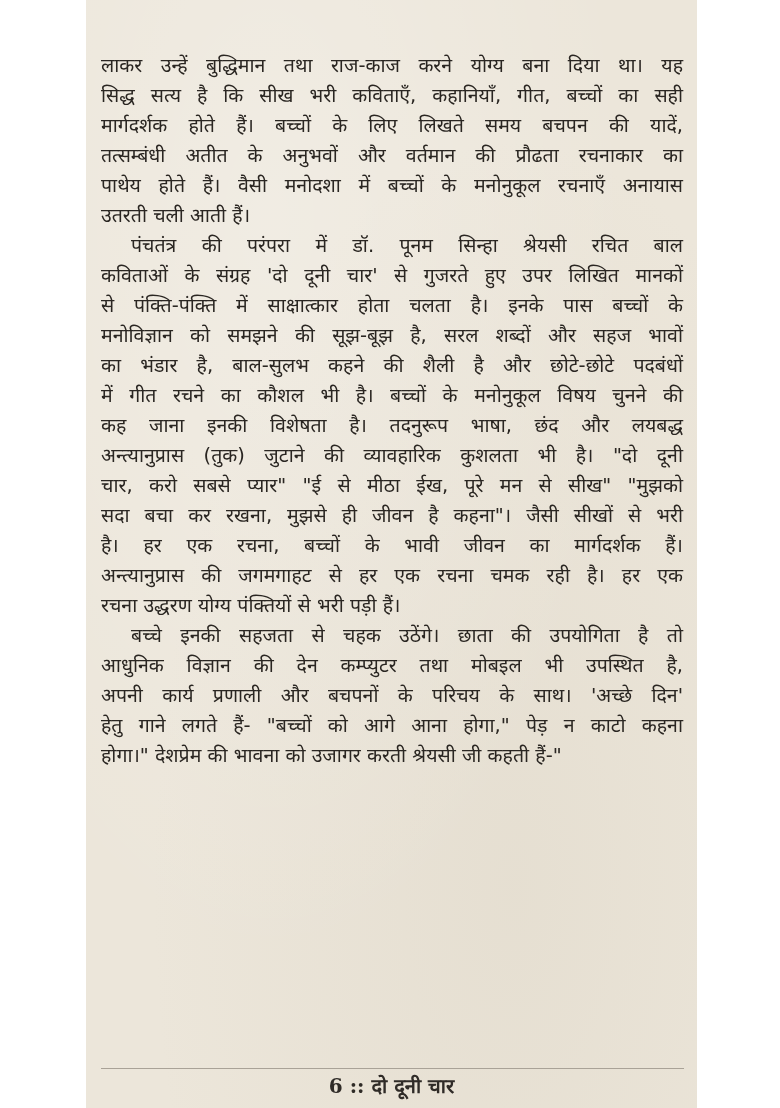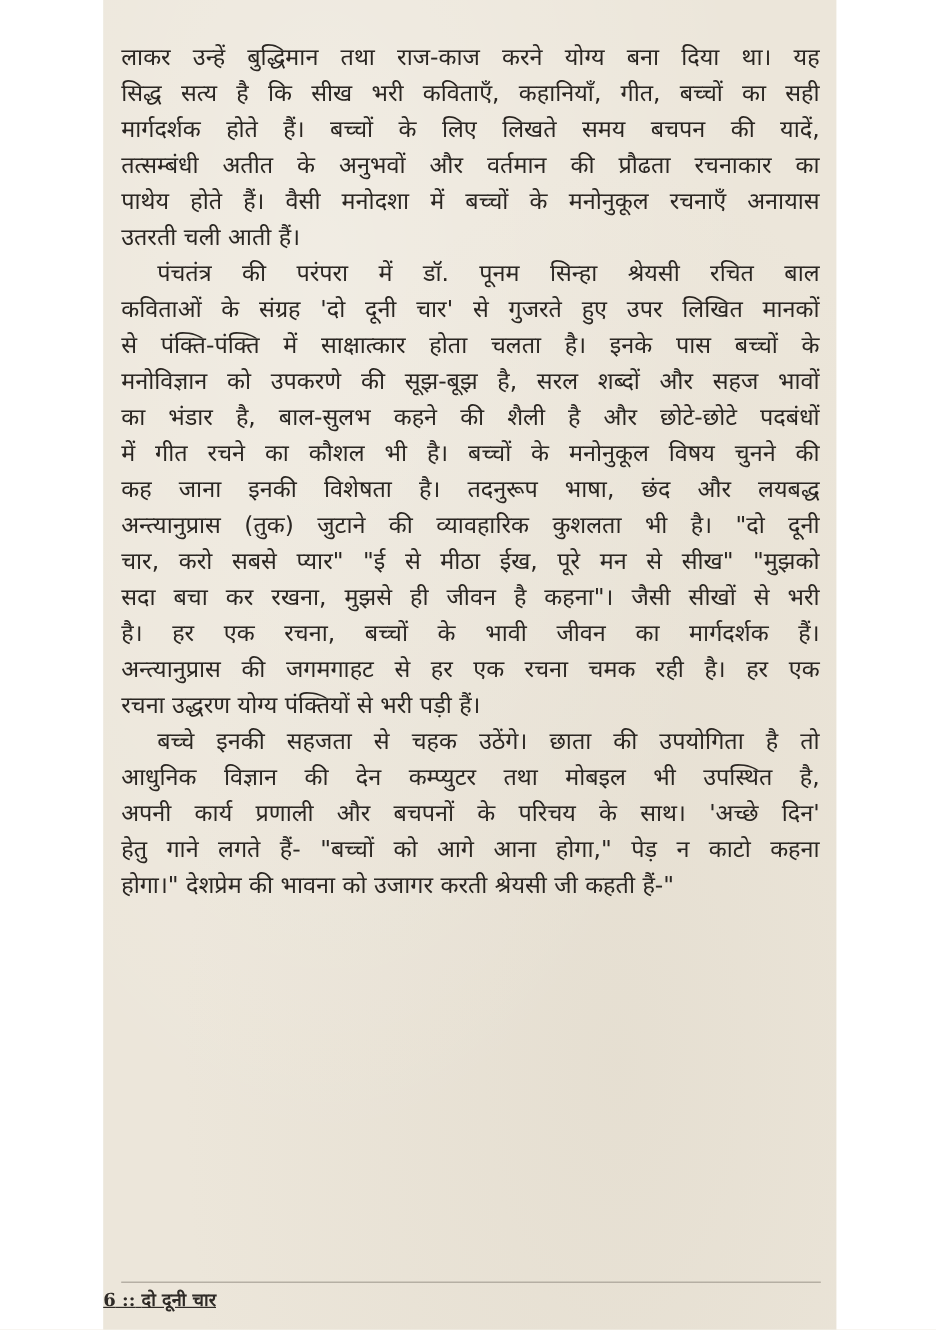--- a/index.html
+++ b/index.html
@@ -13,21 +13,21 @@
     position: absolute;
     left: 86px; top: 0;
     width: 611px; height: 1108px;
     background: #ece6da;
     background-image:
       radial-gradient(ellipse at 30% 20%, rgba(255,255,255,0.25), rgba(255,255,255,0) 60%),
       radial-gradient(ellipse at 70% 80%, rgba(200,190,170,0.18), rgba(200,190,170,0) 60%);
   }
   .text-block {
     position: absolute;
-    left: 15px; top: 33px;
+    left: 15px; top: 51px;
     width: 582px;
     font-family: "DejaVu Sans", sans-serif;
     font-size: 19.5px;
     line-height: 30px;
     color: #2a2622;
   }
   .para {
     margin: 0;
     text-align: justify;
     text-align-last: left;
@@ -37,26 +37,25 @@
   .footer-rule {
     position: absolute;
     left: 15px; top: 1068px;
     width: 583px; height: 0;
     border-top: 1.5px solid #a9a297;
   }
   .page-footer {
     position: absolute;
     left: 0; top: 1072px;
     width: 611px;
-    text-align: left;
+    text-align: center;
     font-family: "DejaVu Serif", serif;
     font-weight: bold;
-    font-size: 15px;
+    font-size: 20px;
     color: #2f2b27;
-    text-decoration: underline;
   }
 </style>
 </head>
 <body>
 
 <div class="page">
   <div class="text-block">
 
     <p class="para">
       <span class="line">लाकर उन्हें बुद्धिमान तथा राज-काज करने योग्य बना दिया था। यह</span>
@@ -64,21 +63,21 @@
       <span class="line">मार्गदर्शक होते हैं। बच्चों के लिए लिखते समय बचपन की यादें,</span>
       <span class="line">तत्सम्बंधी अतीत के अनुभवों और वर्तमान की प्रौढता रचनाकार का</span>
       <span class="line">पाथेय होते हैं। वैसी मनोदशा में बच्चों के मनोनुकूल रचनाएँ अनायास</span>
       <span class="line last">उतरती चली आती हैं।</span>
     </p>
 
     <p class="para">
       <span class="line" style="padding-left:30px">पंचतंत्र की परंपरा में डॉ. पूनम सिन्हा श्रेयसी रचित बाल</span>
       <span class="line">कविताओं के संग्रह 'दो दूनी चार' से गुजरते हुए उपर लिखित मानकों</span>
       <span class="line">से पंक्ति-पंक्ति में साक्षात्कार होता चलता है। इनके पास बच्चों के</span>
-      <span class="line">मनोविज्ञान को उपकरणे की सूझ-बूझ है, सरल शब्दों और सहज भावों</span>
+      <span class="line">मनोविज्ञान को समझने की सूझ-बूझ है, सरल शब्दों और सहज भावों</span>
       <span class="line">का भंडार है, बाल-सुलभ कहने की शैली है और छोटे-छोटे पदबंधों</span>
       <span class="line">में गीत रचने का कौशल भी है। बच्चों के मनोनुकूल विषय चुनने की</span>
       <span class="line">कह जाना इनकी विशेषता है। तदनुरूप भाषा, छंद और लयबद्ध</span>
       <span class="line">अन्त्यानुप्रास (तुक) जुटाने की व्यावहारिक कुशलता भी है। "दो दूनी</span>
       <span class="line">चार, करो सबसे प्यार" "ई से मीठा ईख, पूरे मन से सीख" "मुझको</span>
       <span class="line">सदा बचा कर रखना, मुझसे ही जीवन है कहना"। जैसी सीखों से भरी</span>
       <span class="line">है। हर एक रचना, बच्चों के भावी जीवन का मार्गदर्शक हैं।</span>
       <span class="line">अन्त्यानुप्रास की जगमगाहट से हर एक रचना चमक रही है। हर एक</span>
       <span class="line last">रचना उद्धरण योग्य पंक्तियों से भरी पड़ी हैं।</span>
     </p>

